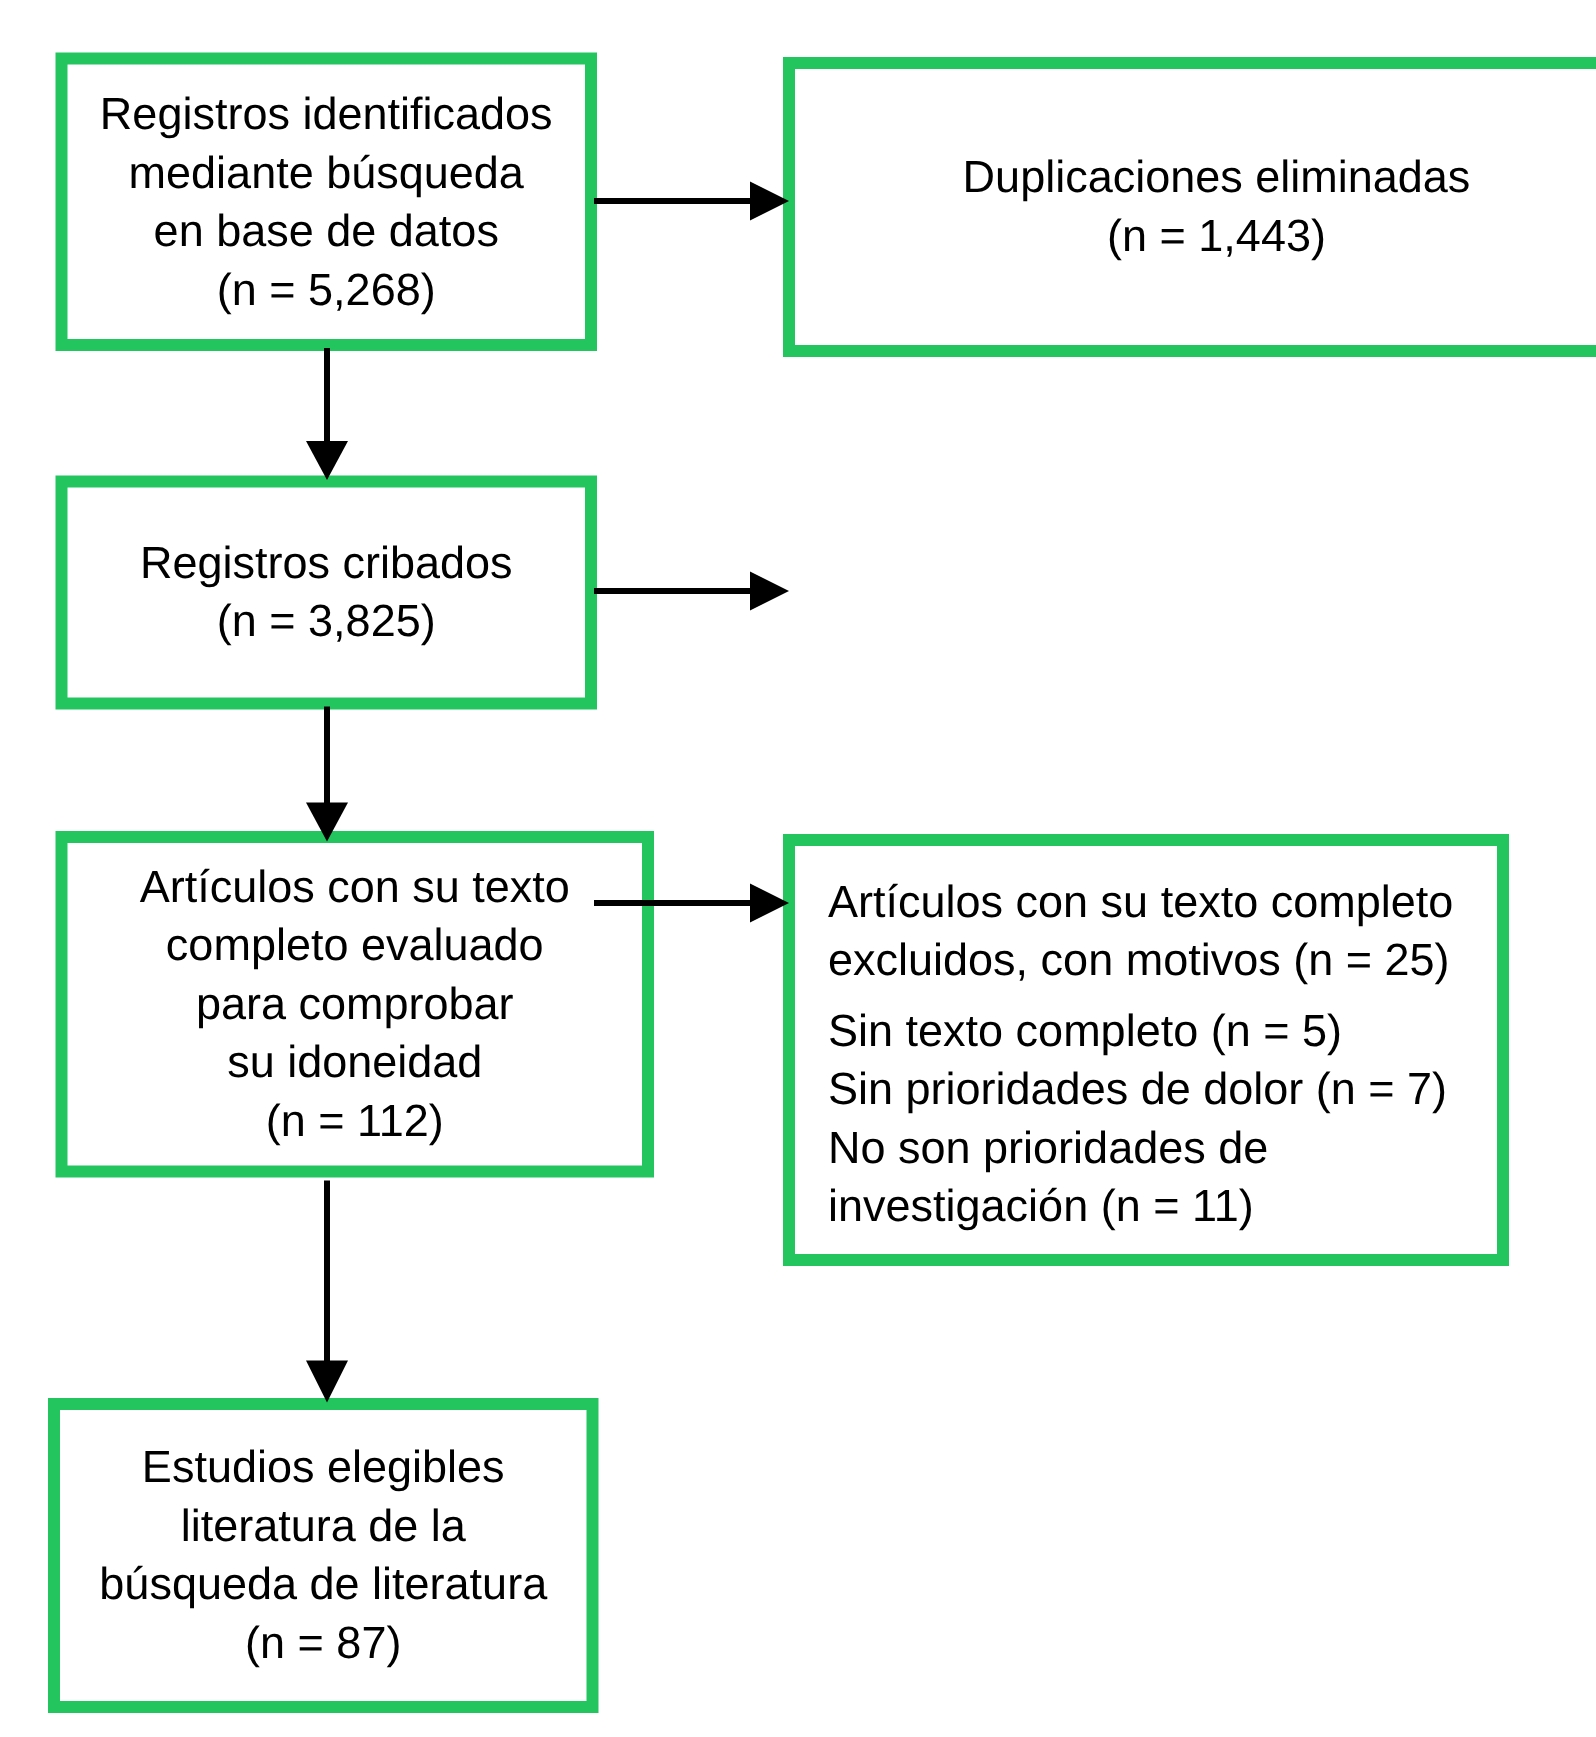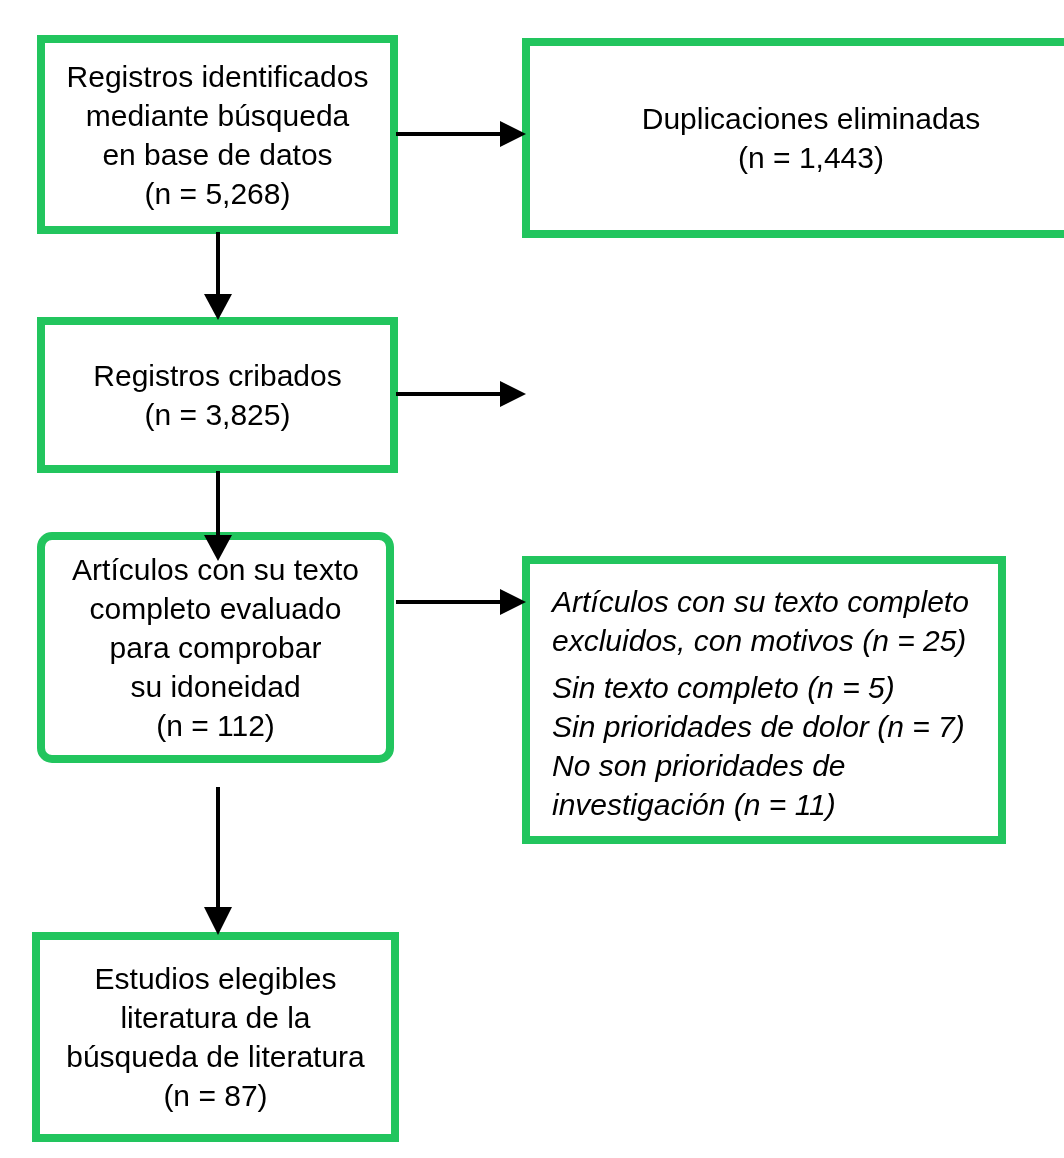--- a/index.html
+++ b/index.html
@@ -34,36 +34,35 @@
   }
   .node .ln {
     display: block;
     white-space: nowrap;
   }
   .node.left-align {
     align-items: flex-start;
     text-align: left;
     justify-content: flex-start;
     padding: 18px 12px 12px 22px;
-    font-style: italic;
   }
   .node.left-align .ln {
     white-space: normal;
   }
   .spacer-line {
     display: block;
     height: 30px;
   }
 
   
   #box-identified   { left: 37px;  top: 35px;   width: 361px; height: 199px; }
   #box-duplicates   { left: 522px; top: 38px;   width: 578px; height: 200px; }
   #box-screened     { left: 37px;  top: 317px;  width: 361px; height: 156px; }
   #box-excluded-ta  { left: 522px; top: 317px;  width: 484px; height: 156px; }
-  #box-fulltext     { left: 37px;  top: 532px;  width: 357px; height: 231px; border-radius: 15px; }
+  #box-fulltext     { left: 37px;  top: 554px;  width: 399px; height: 231px; }
   #box-excluded-ft  { left: 522px; top: 556px;  width: 484px; height: 288px; }
   #box-included     { left: 32px;  top: 932px;  width: 367px; height: 210px; }
 
   
   .connector {
     position: absolute;
     pointer-events: none;
   }
   .connector svg { display: block; overflow: visible; }
 

